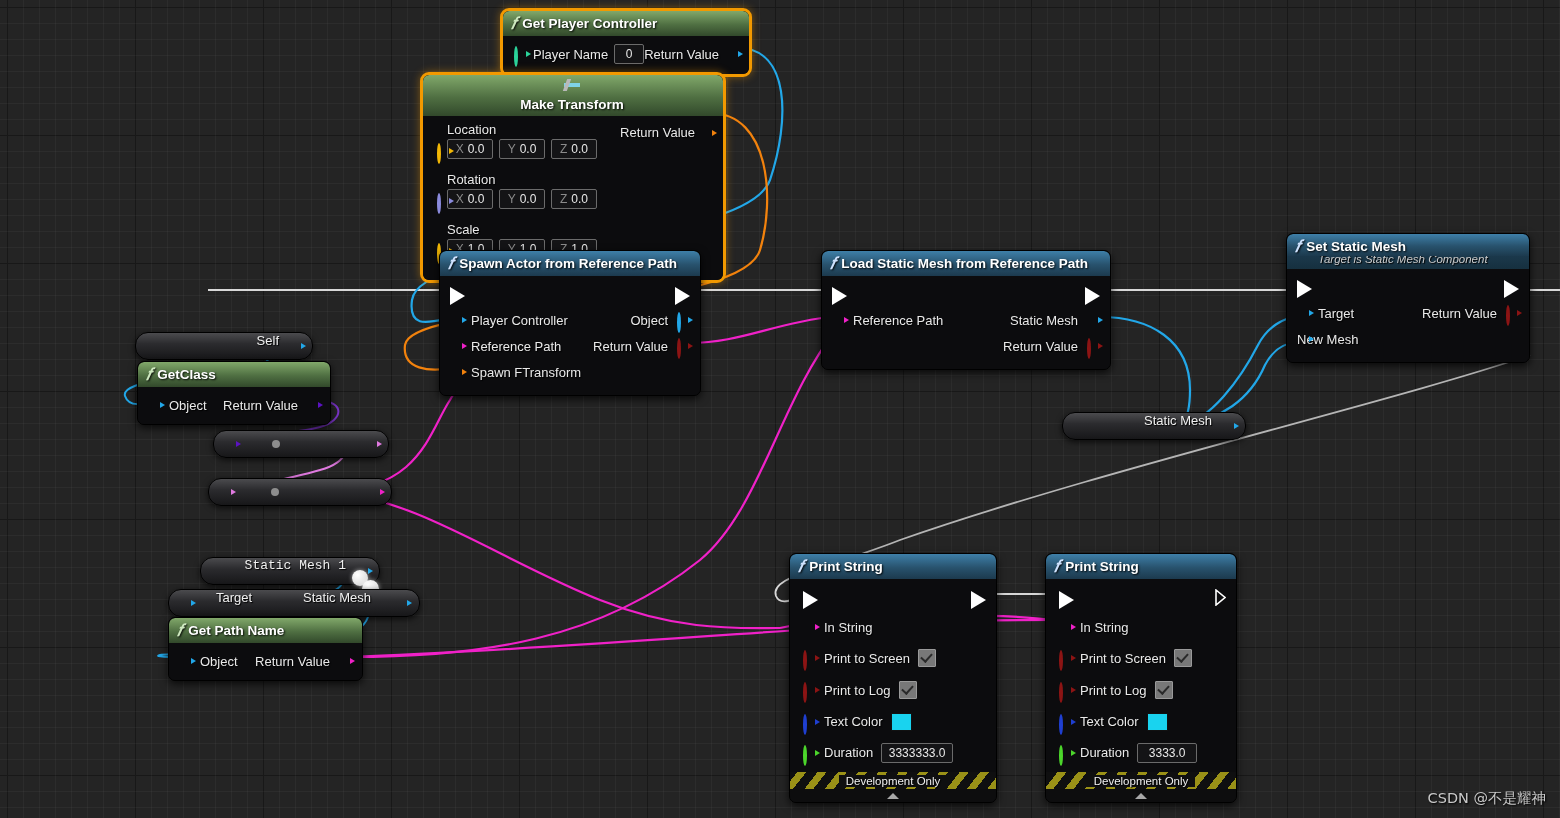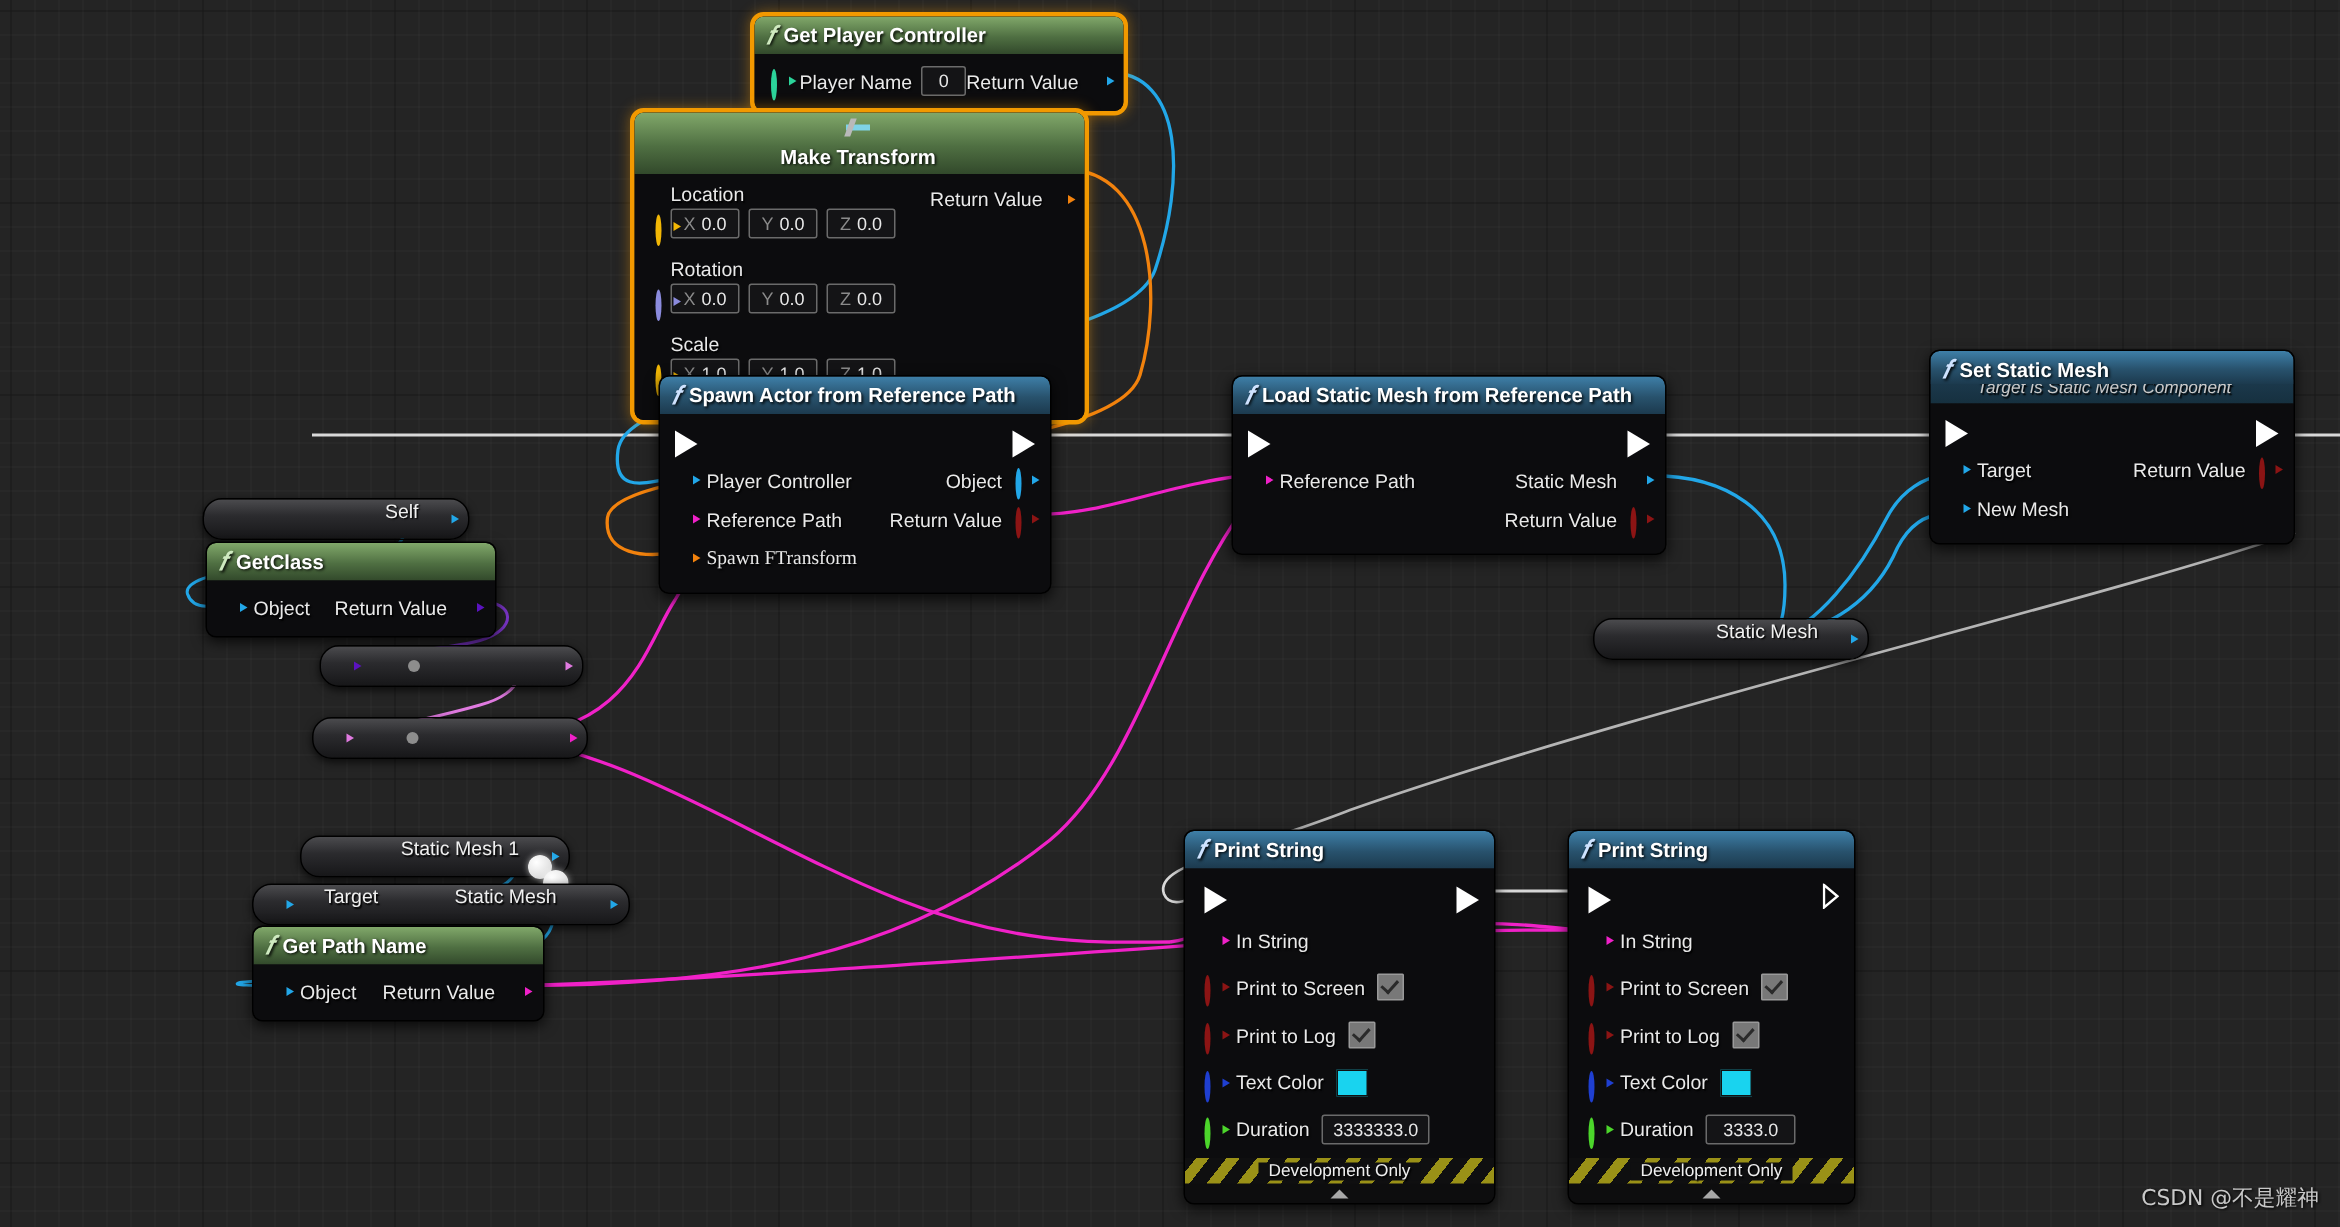--- a/index.html
+++ b/index.html
@@ -274,21 +274,21 @@
         <span class="pin hollow right" style="right:11px;top:7px;color:#22a7e8;"><span class="dot"></span><span class="arrow"></span></span>
       </div>
       <div class="row split">
         <span class="pin filled" style="left:10px;top:7px;color:#f021c8;"><span class="dot"></span><span class="arrow"></span></span>
         <span class="pinlabel" style="margin-left:21px;">Reference Path</span>
         <span class="pinlabel" style="margin-left:auto;margin-right:22px;">Return Value</span>
         <span class="pin hollow right" style="right:11px;top:7px;color:#8c1414;"><span class="dot"></span><span class="arrow"></span></span>
       </div>
       <div class="row">
         <span class="pin filled" style="left:10px;top:7px;color:#f2820d;"><span class="dot"></span><span class="arrow"></span></span>
-        <span class="pinlabel" style="margin-left:21px;font-family:Liberation Serif, serif;">Spawn FTransform</span>
+        <span class="pinlabel" style="margin-left:21px;">Spawn FTransform</span>
       </div>
     </div>
   </div>
 
   <div class="node" style="left:821px; top:250px; width:288px;">
     <div class="node-head head-fn">
       <span class="ficon">𝑓</span>
       <span>Load Static Mesh from Reference Path</span>
     </div>
     <div class="node-body" style="padding:7px 0 10px 0;">
@@ -321,21 +321,21 @@
         <span class="exec" style="right:10px;top:4px;"></span>
       </div>
       <div class="row split">
         <span class="pin filled" style="left:10px;top:7px;color:#22a7e8;"><span class="dot"></span><span class="arrow"></span></span>
         <span class="pinlabel" style="margin-left:21px;">Target</span>
         <span class="pinlabel" style="margin-left:auto;margin-right:22px;">Return Value</span>
         <span class="pin hollow right" style="right:11px;top:7px;color:#8c1414;"><span class="dot"></span><span class="arrow"></span></span>
       </div>
       <div class="row">
         <span class="pin filled" style="left:10px;top:7px;color:#22a7e8;"><span class="dot"></span><span class="arrow"></span></span>
-        <span class="pinlabel" style="margin-left:21px;">New Mesh</span>
+        <span class="pinlabel" style="">New Mesh</span>
       </div>
     </div>
   </div>
 
   <div class="pill" style="left:135px; top:332px; width:124px; justify-content:flex-end;">
     <span class="pinlabel" style="margin-right:7px;">Self</span>
     <span class="pin filled right" style="right:10px;top:7px;color:#22a7e8;"><span class="dot"></span><span class="arrow"></span></span>
   </div>
 
   <div class="node" style="left:137px; top:361px; width:192px;">
@@ -363,21 +363,21 @@
     <span class="pin filled" style="left:10px;top:7px;color:#e07ae0;"><span class="dot"></span><span class="arrow"></span></span>
     <span class="pill-mid" style="left:62px;"></span>
     <span class="pin filled right" style="right:10px;top:7px;color:#f021c8;"><span class="dot"></span><span class="arrow"></span></span>
   </div>
 
   <div class="pill" style="left:1062px; top:412px; width:130px; justify-content:flex-end;">
     <span class="pinlabel" style="margin-right:7px;">Static Mesh</span>
     <span class="pin filled right" style="right:10px;top:7px;color:#22a7e8;"><span class="dot"></span><span class="arrow"></span></span>
   </div>
 
-  <div class="pill" style="left:200px; top:557px; width:126px; justify-content:flex-end;">
+  <div class="pill" style="left:200px; top:557px; width:126px; justify-content:flex-end;font-family:Liberation Mono, monospace;">
     <span class="pinlabel" style="margin-right:7px;">Static Mesh 1</span>
     <span class="pin filled right" style="right:10px;top:7px;color:#22a7e8;"><span class="dot"></span><span class="arrow"></span></span>
   </div>
 
   <div style="position:absolute;left:352px;top:570px;width:16px;height:16px;border-radius:50%;background:radial-gradient(circle at 35% 30%, #ffffff, #cfcfcf);box-shadow:0 0 4px rgba(255,255,255,.6);"></div>
   <div style="position:absolute;left:362px;top:580px;width:17px;height:17px;border-radius:50%;background:radial-gradient(circle at 35% 30%, #ffffff, #d4d4d4);box-shadow:0 0 5px rgba(255,255,255,.6);"></div>
 
   <div class="pill" style="left:168px; top:589px; width:198px;">
     <span class="pin filled" style="left:10px;top:7px;color:#22a7e8;"><span class="dot"></span><span class="arrow"></span></span>
     <span class="pinlabel" style="margin-left:21px;">Target</span>

